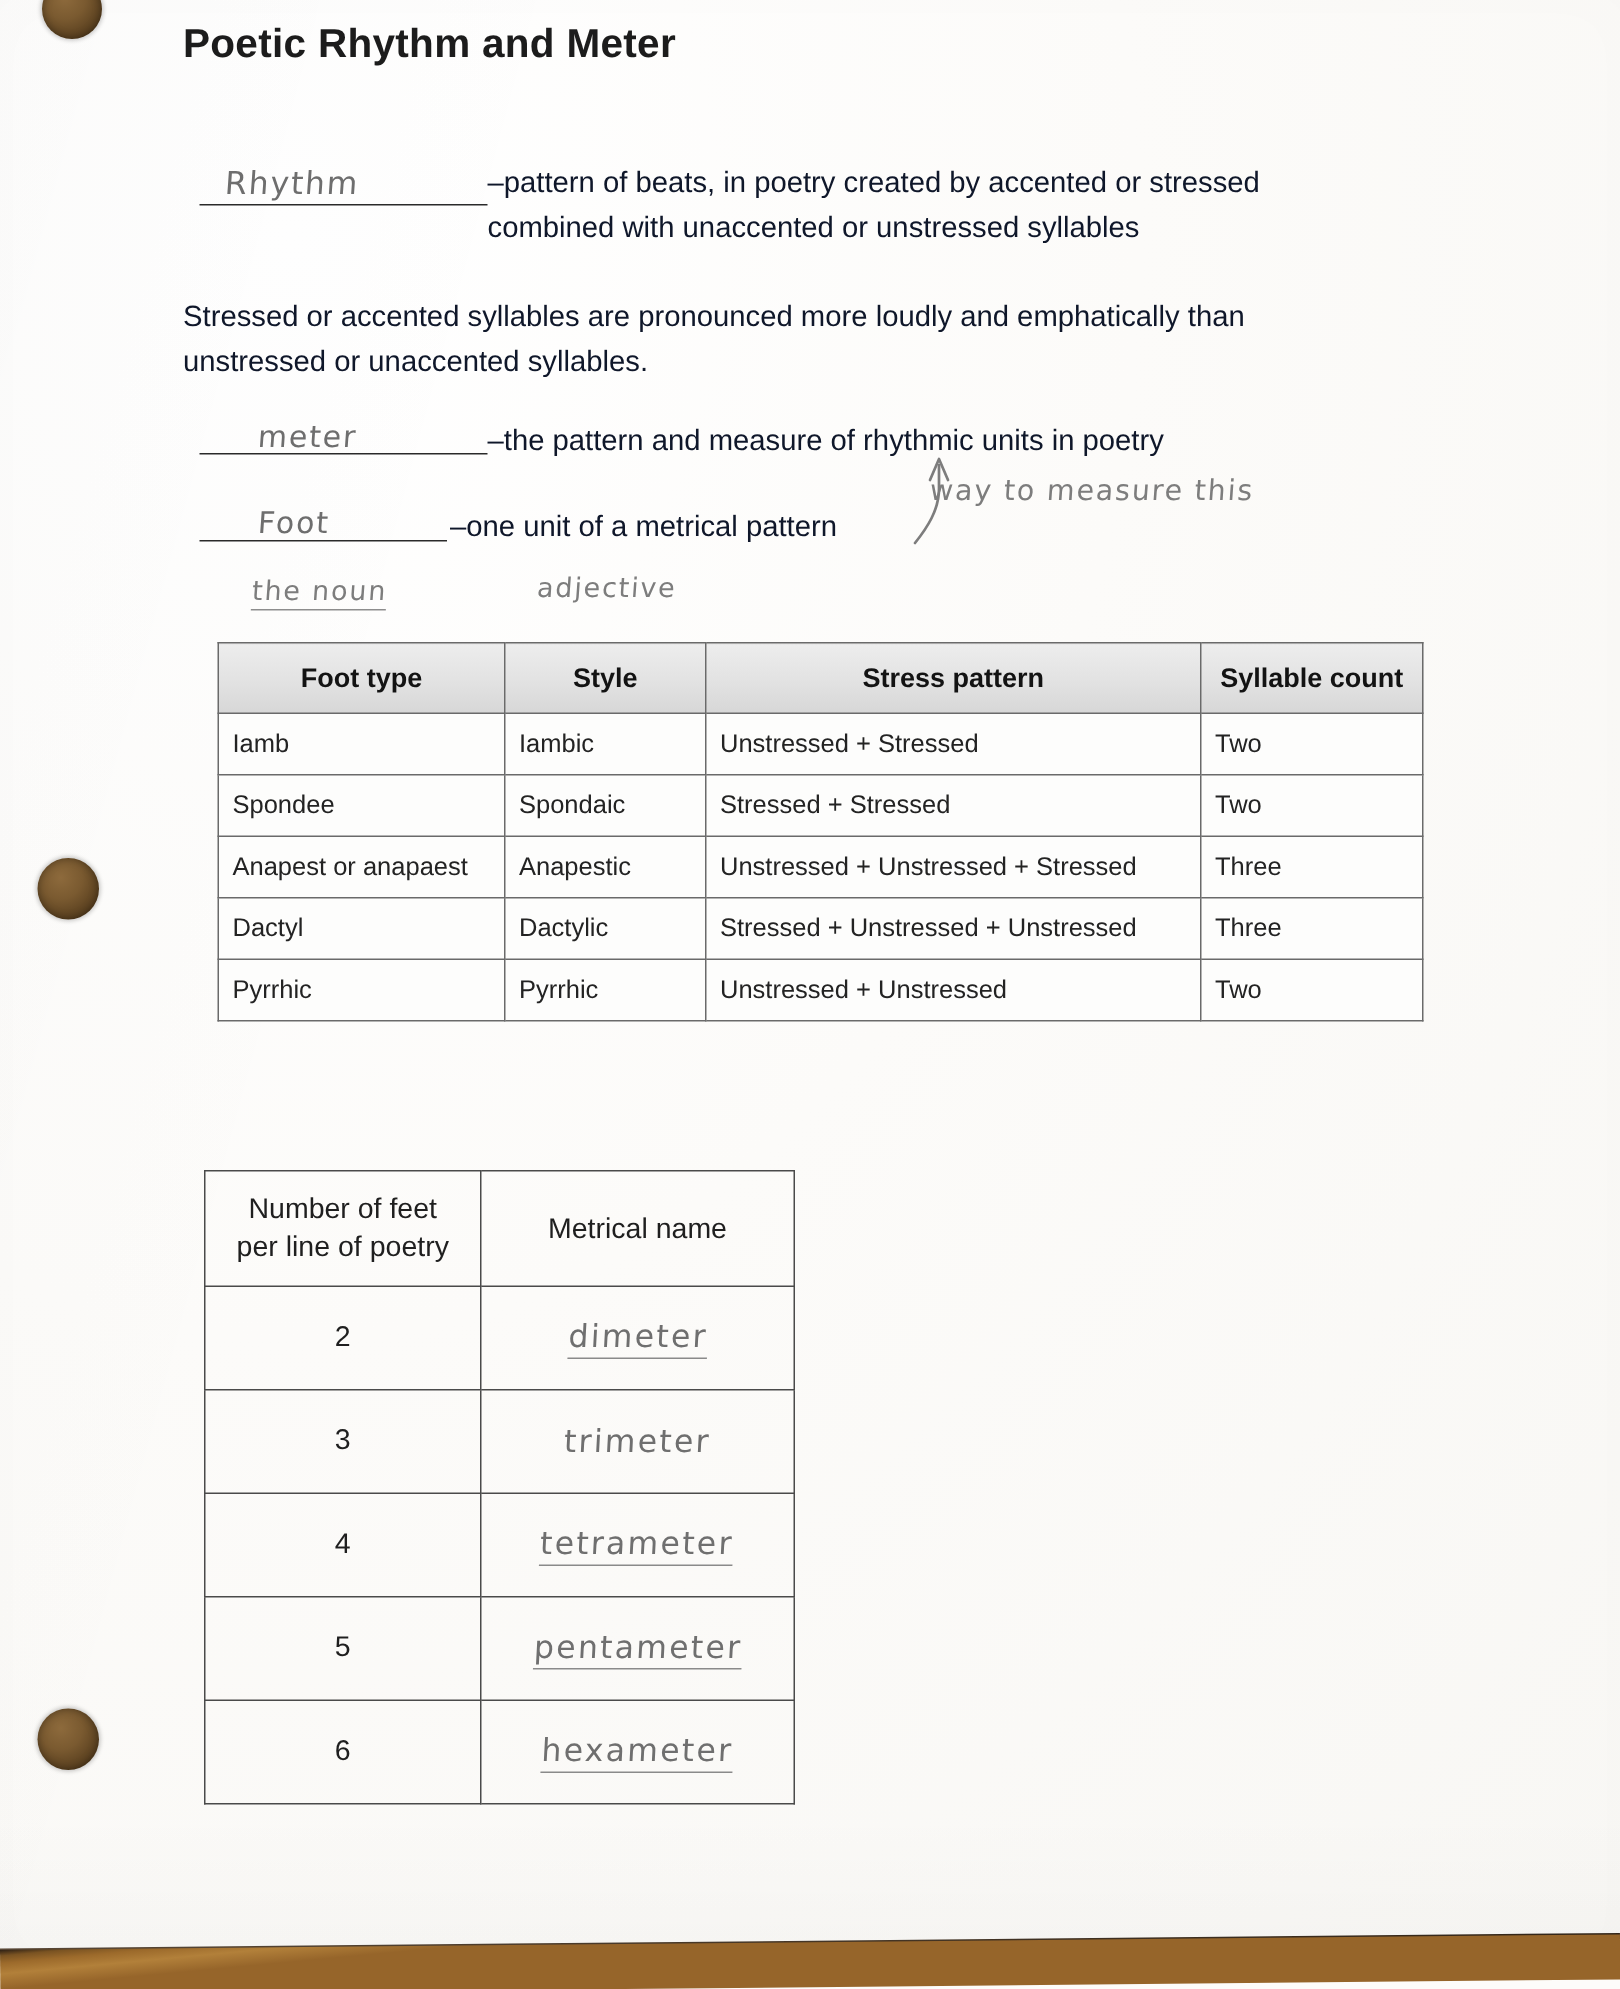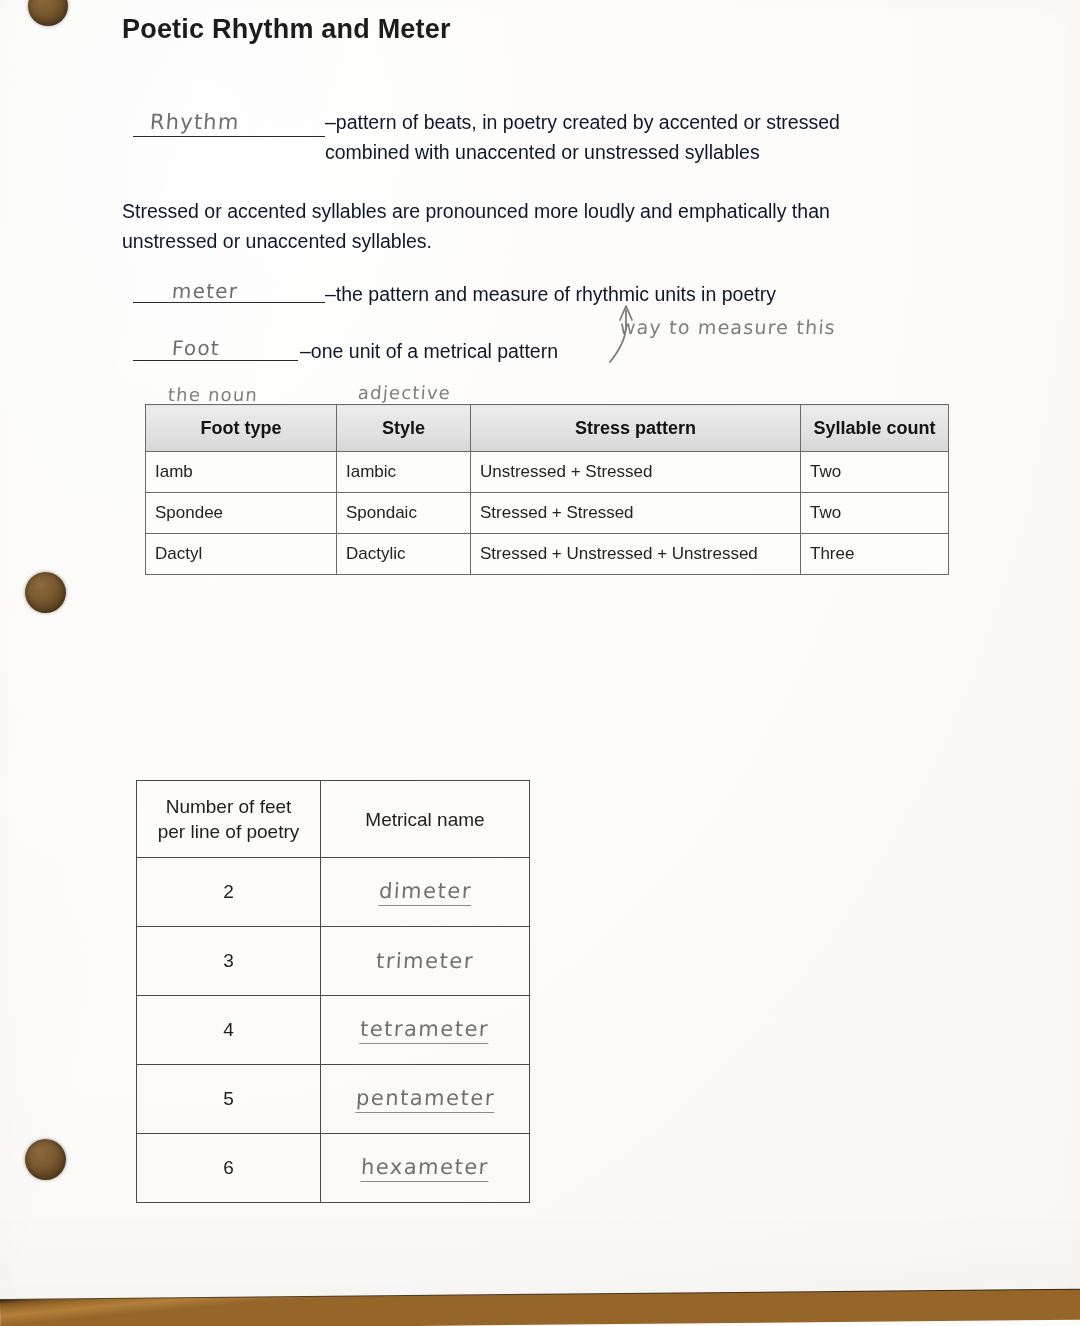--- a/index.html
+++ b/index.html
@@ -103,21 +103,21 @@
     letter-spacing: 1.2px;
     transform: skewX(-4deg);
     white-space: nowrap;
   }
   .hand-dark { color: #6e6e6e; }
 
   
   .table1 {
     position: absolute;
     left: 145px;
-    top: 404px;
+    top: 428px;
     width: 803px;
     border-collapse: collapse;
     font-size: 17px;
     color: #232323;
     table-layout: fixed;
   }
   .table1 th, .table1 td {
     border: 1.4px solid #6a6a6a;
     padding: 8px 9px;
     text-align: left;
@@ -245,24 +245,36 @@
           <td>Unstressed + Stressed</td>
           <td>Two</td>
         </tr>
         <tr>
           <td>Spondee</td>
           <td>Spondaic</td>
           <td>Stressed + Stressed</td>
           <td>Two</td>
         </tr>
         <tr>
+          <td>Anapest or anapaest</td>
+          <td>Anapestic</td>
+          <td>Unstressed + Unstressed + Stressed</td>
+          <td>Three</td>
+        </tr>
+        <tr>
           <td>Dactyl</td>
           <td>Dactylic</td>
           <td>Stressed + Unstressed + Unstressed</td>
           <td>Three</td>
+        </tr>
+        <tr>
+          <td>Pyrrhic</td>
+          <td>Pyrrhic</td>
+          <td>Unstressed + Unstressed</td>
+          <td>Two</td>
         </tr>
       </tbody>
     </table>
 
     <table class="table2">
       <colgroup>
           <col class="t2c1">
           <col class="t2c2">
         </colgroup>
       <thead>

